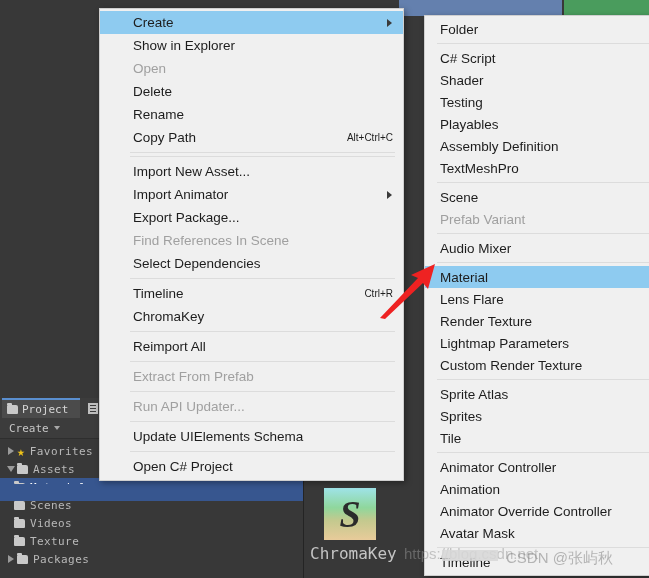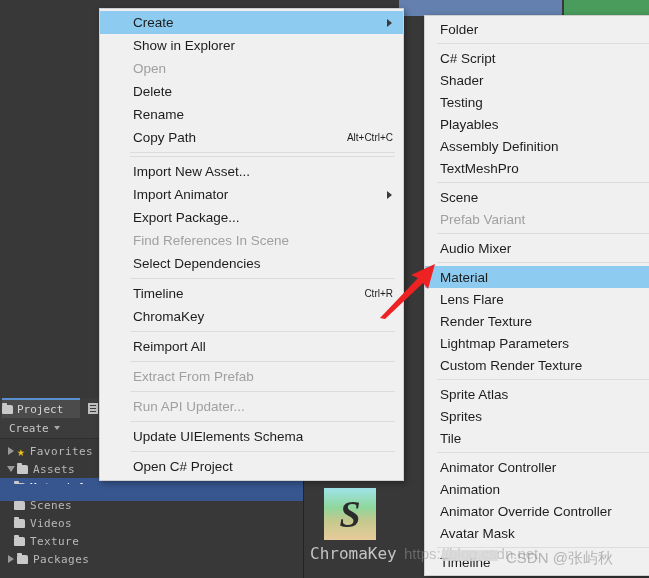--- a/index.html
+++ b/index.html
@@ -55,20 +55,21 @@
   }
   #project-tab {
     position: absolute;
     left: 2px; top: 0;
     width: 78px; height: 20px;
     background: #4b4b4b;
     border-top: 2px solid #5a8fd0;
     box-sizing: border-box;
     display: flex;
     align-items: center;
+    padding-left: 5px;
     color: #d6d6d6;
   }
   #project-tab .lbl { margin-left: 4px; font-size: 11px; }
   .folder-ico {
     display: inline-block;
     width: 11px; height: 9px;
     background: #c9c9c9;
     border-radius: 1px 2px 1px 1px;
     position: relative;
     flex: none;

